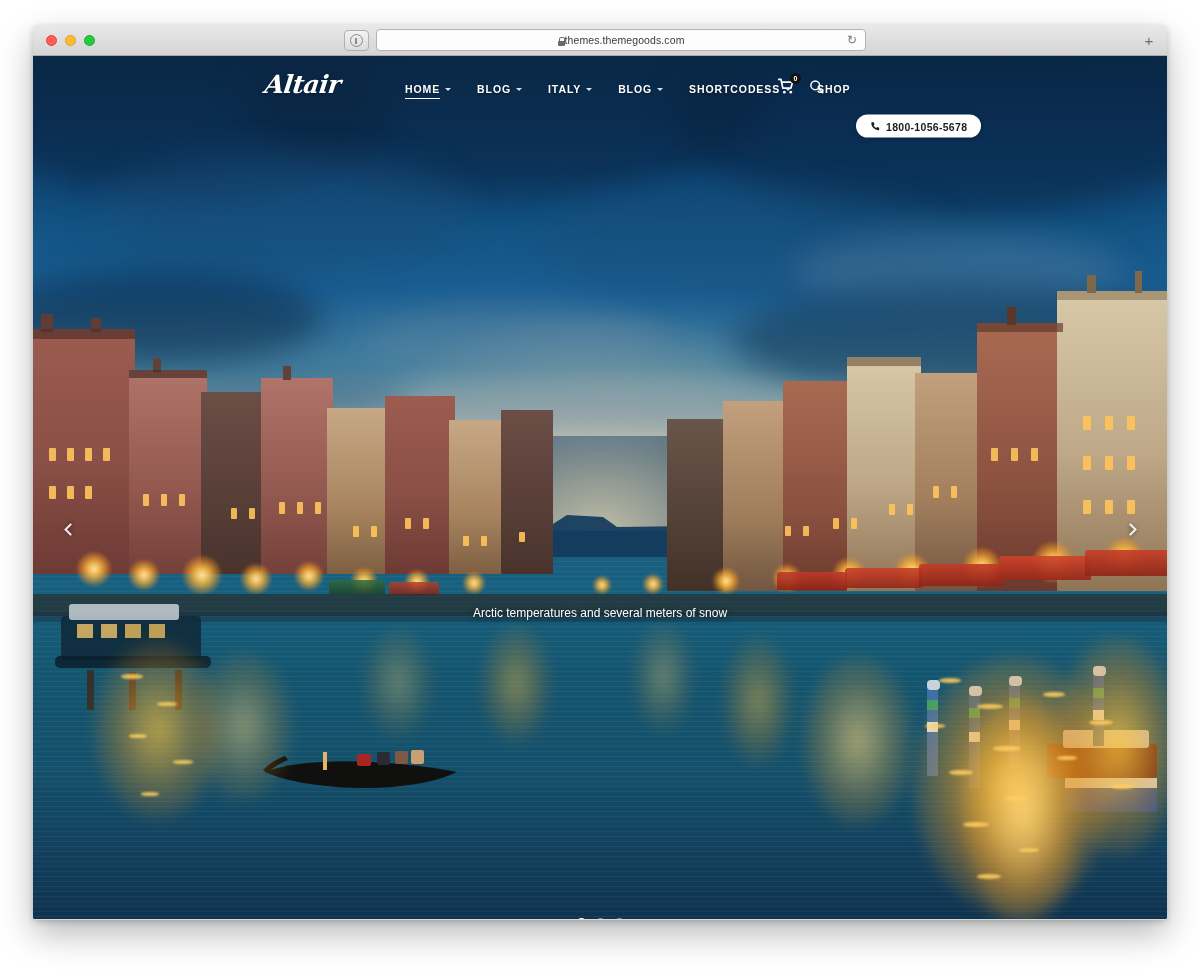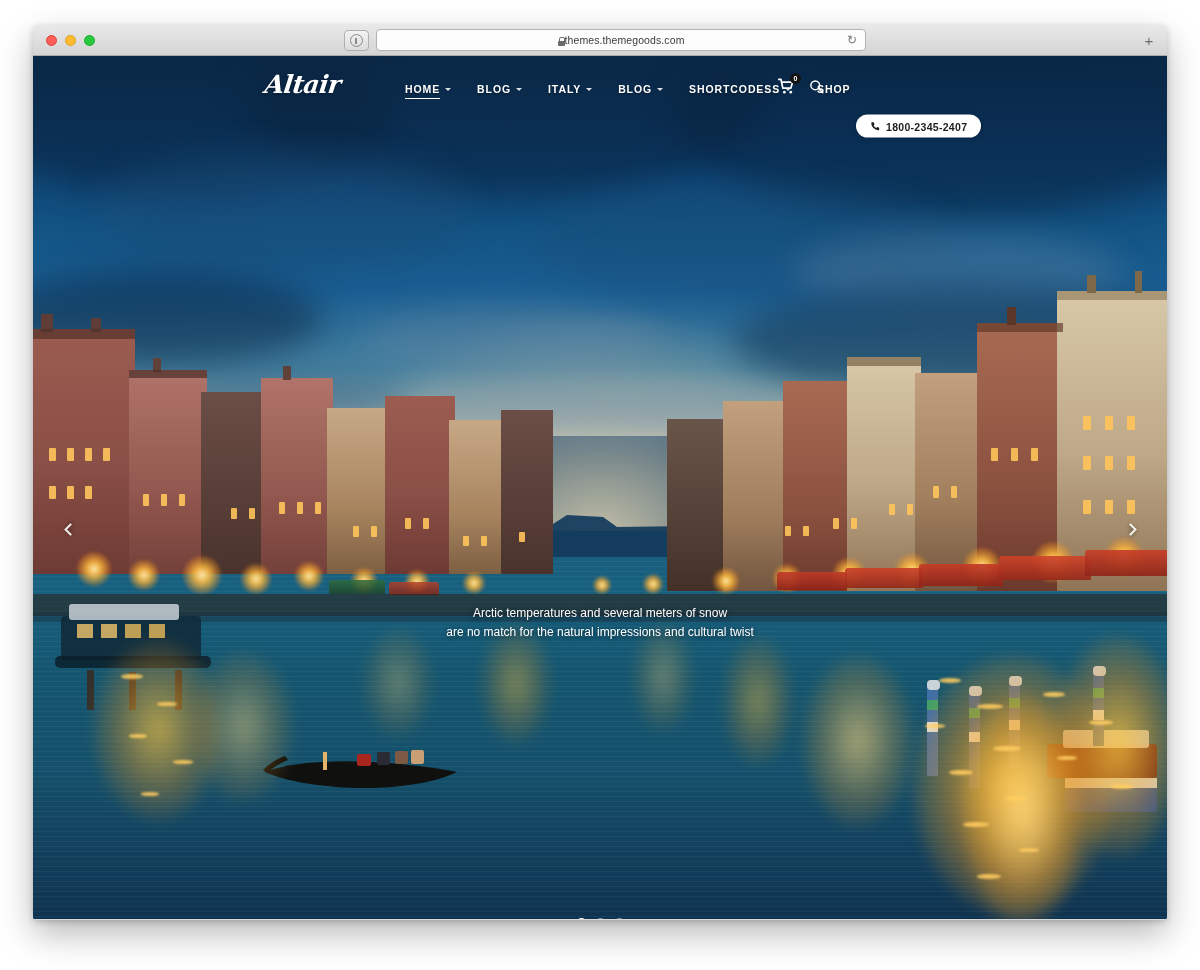--- a/index.html
+++ b/index.html
@@ -761,28 +761,27 @@
             <circle cx="10" cy="10" r="7" fill="none" stroke="#ffffff" stroke-width="2.4"></circle>
             <line x1="15.2" y1="15.2" x2="22" y2="22" stroke="#ffffff" stroke-width="2.6" stroke-linecap="round"></line>
           </svg>
         </div>
       </div>
 
       <div class="phone-pill">
         <svg width="10" height="10" viewBox="0 0 24 24">
           <path d="M5 2 h4 l2 5 -2.5 1.8 a12 12 0 0 0 6.7 6.7 L17 13 l5 2 v4 a2 2 0 0 1 -2 2 A18 18 0 0 1 3 4 a2 2 0 0 1 2 -2 z" fill="#1c1c1c"></path>
         </svg>
-        <span>1800-2345-2407</span>
+        <span>1800-1056-5678</span>
       </div>
     </div>
 
     <div class="hero-caption">
       <div class="hero-desc">
         <div>Arctic temperatures and several meters of snow</div>
-        <div>are no match for the natural impressions and cultural twist</div>
       </div>
     </div>
 
     <div class="slider-arrow arrow-prev">
       <span class="chev chev-left"></span>
     </div>
     <div class="slider-arrow arrow-next">
       <span class="chev chev-right"></span>
     </div>
 

